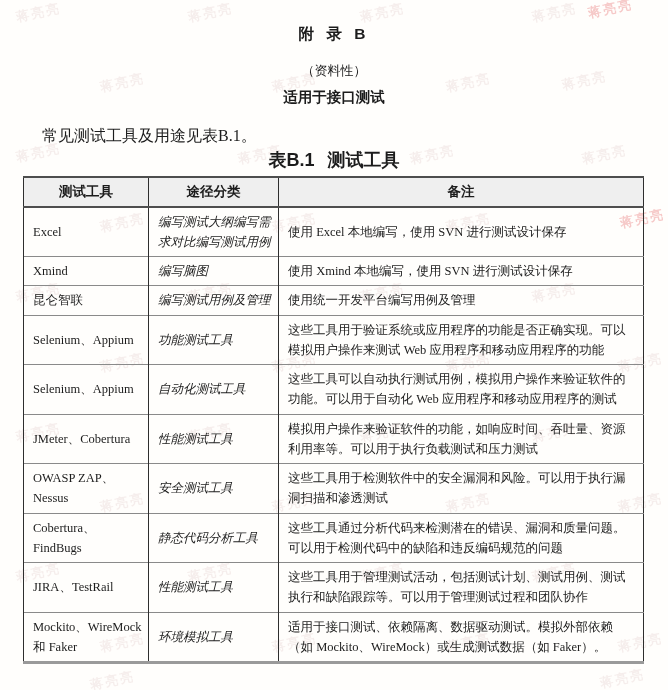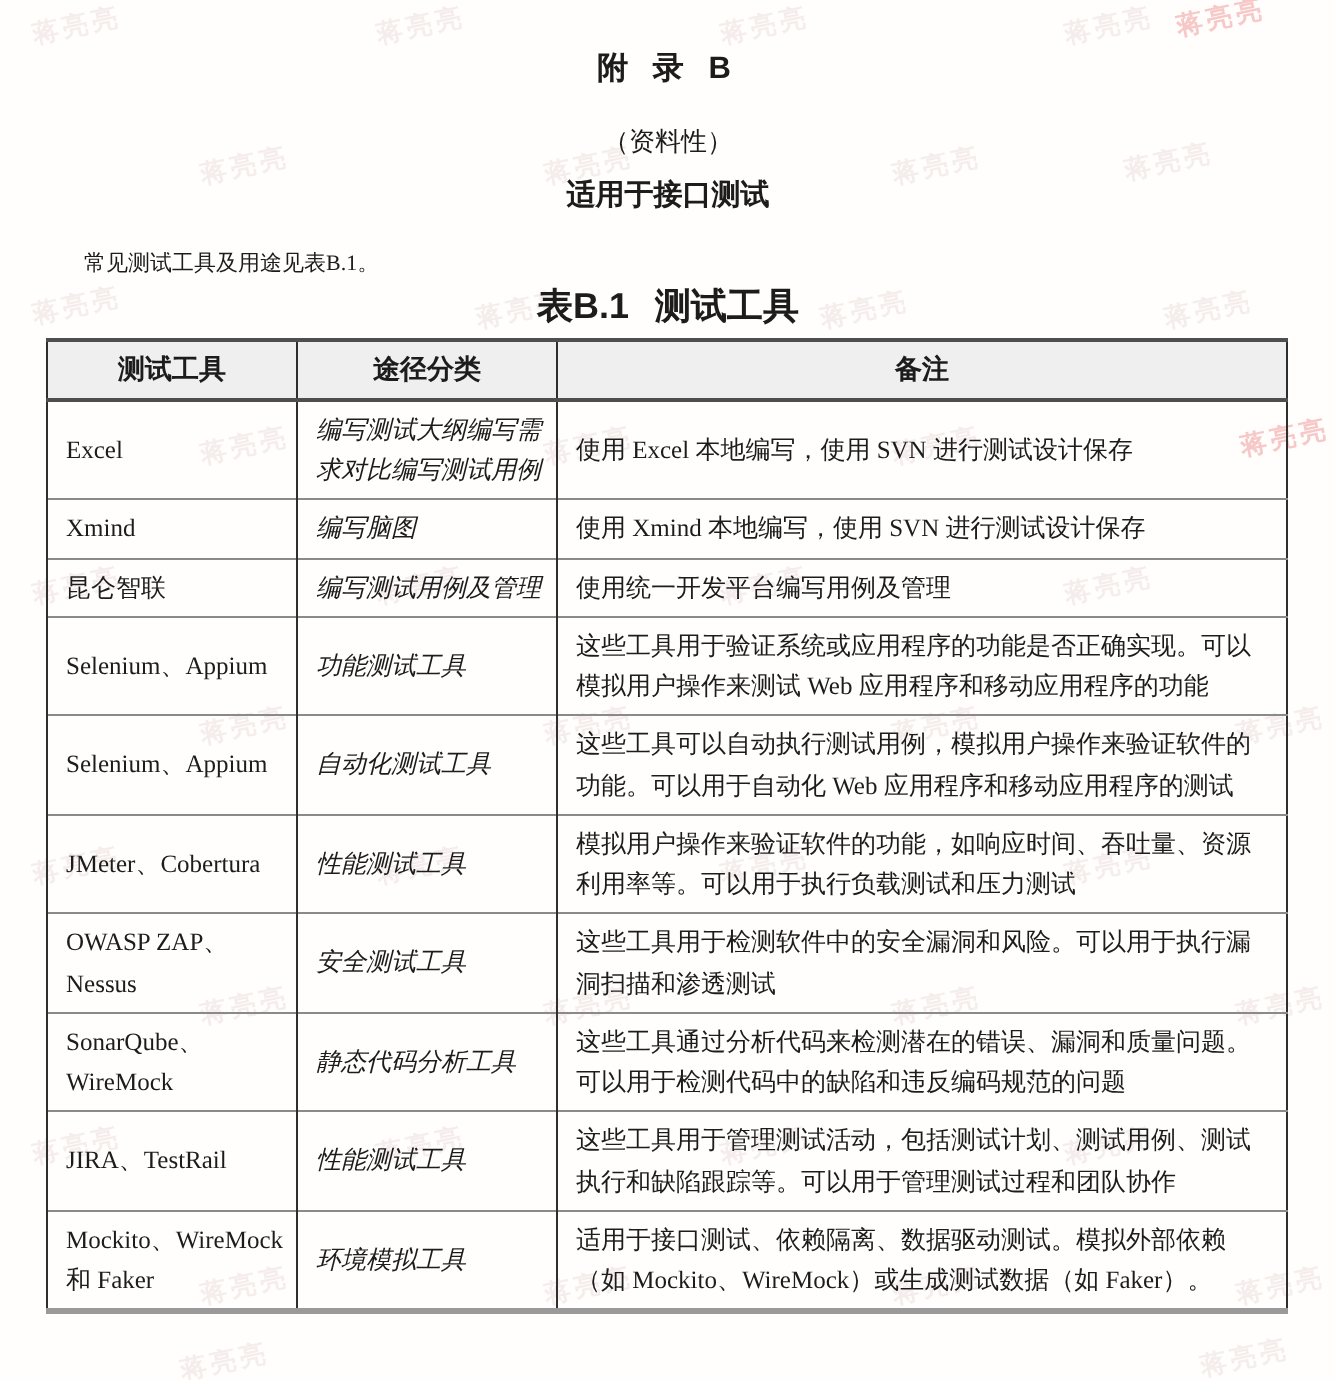--- a/index.html
+++ b/index.html
@@ -47,21 +47,21 @@
   .doc-title {
     text-align:center;
     font-family:"Liberation Sans", sans-serif;
     font-weight:bold;
     font-size:14.5px;
     margin-top:8px;
   }
   .intro {
     margin:18px 23px 0 23px;
     text-indent:19px;
-    font-size:11px;
+    font-size:16px;
     line-height:1.35;
   }
   .caption {
     text-align:center;
     font-family:"Liberation Sans", sans-serif;
     font-weight:bold;
     font-size:18px;
     margin-top:1px;
     margin-bottom:4px;
   }
@@ -207,21 +207,21 @@
           <td class="tool">JMeter、Cobertura</td>
           <td class="cat">性能测试工具</td>
           <td class="remark">模拟用户操作来验证软件的功能，如响应时间、吞吐量、资源利用率等。可以用于执行负载测试和压力测试</td>
         </tr>
         <tr>
           <td class="tool">OWASP ZAP、Nessus</td>
           <td class="cat">安全测试工具</td>
           <td class="remark">这些工具用于检测软件中的安全漏洞和风险。可以用于执行漏洞扫描和渗透测试</td>
         </tr>
         <tr>
-          <td class="tool">SonarQube、WireMock</td>
+          <td class="tool">Cobertura、FindBugs</td>
           <td class="cat">静态代码分析工具</td>
           <td class="remark">这些工具通过分析代码来检测潜在的错误、漏洞和质量问题。可以用于检测代码中的缺陷和违反编码规范的问题</td>
         </tr>
         <tr>
           <td class="tool">JIRA、TestRail</td>
           <td class="cat">性能测试工具</td>
           <td class="remark">这些工具用于管理测试活动，包括测试计划、测试用例、测试执行和缺陷跟踪等。可以用于管理测试过程和团队协作</td>
         </tr>
         <tr>
           <td class="tool">Mockito、WireMock 和 Faker</td>

